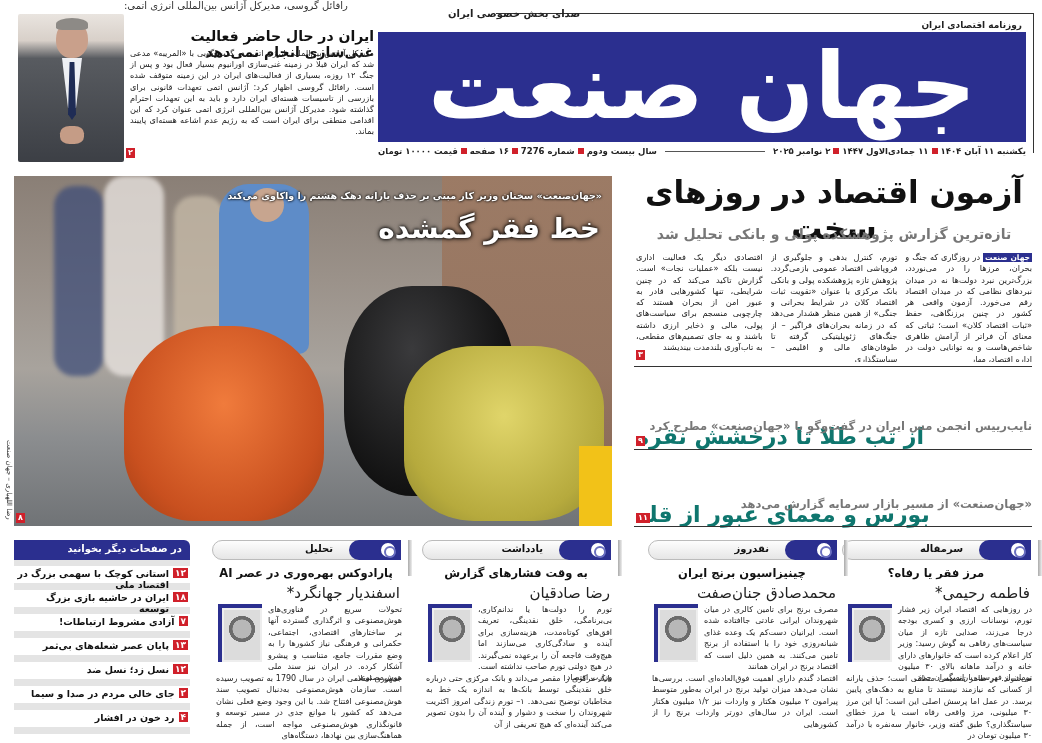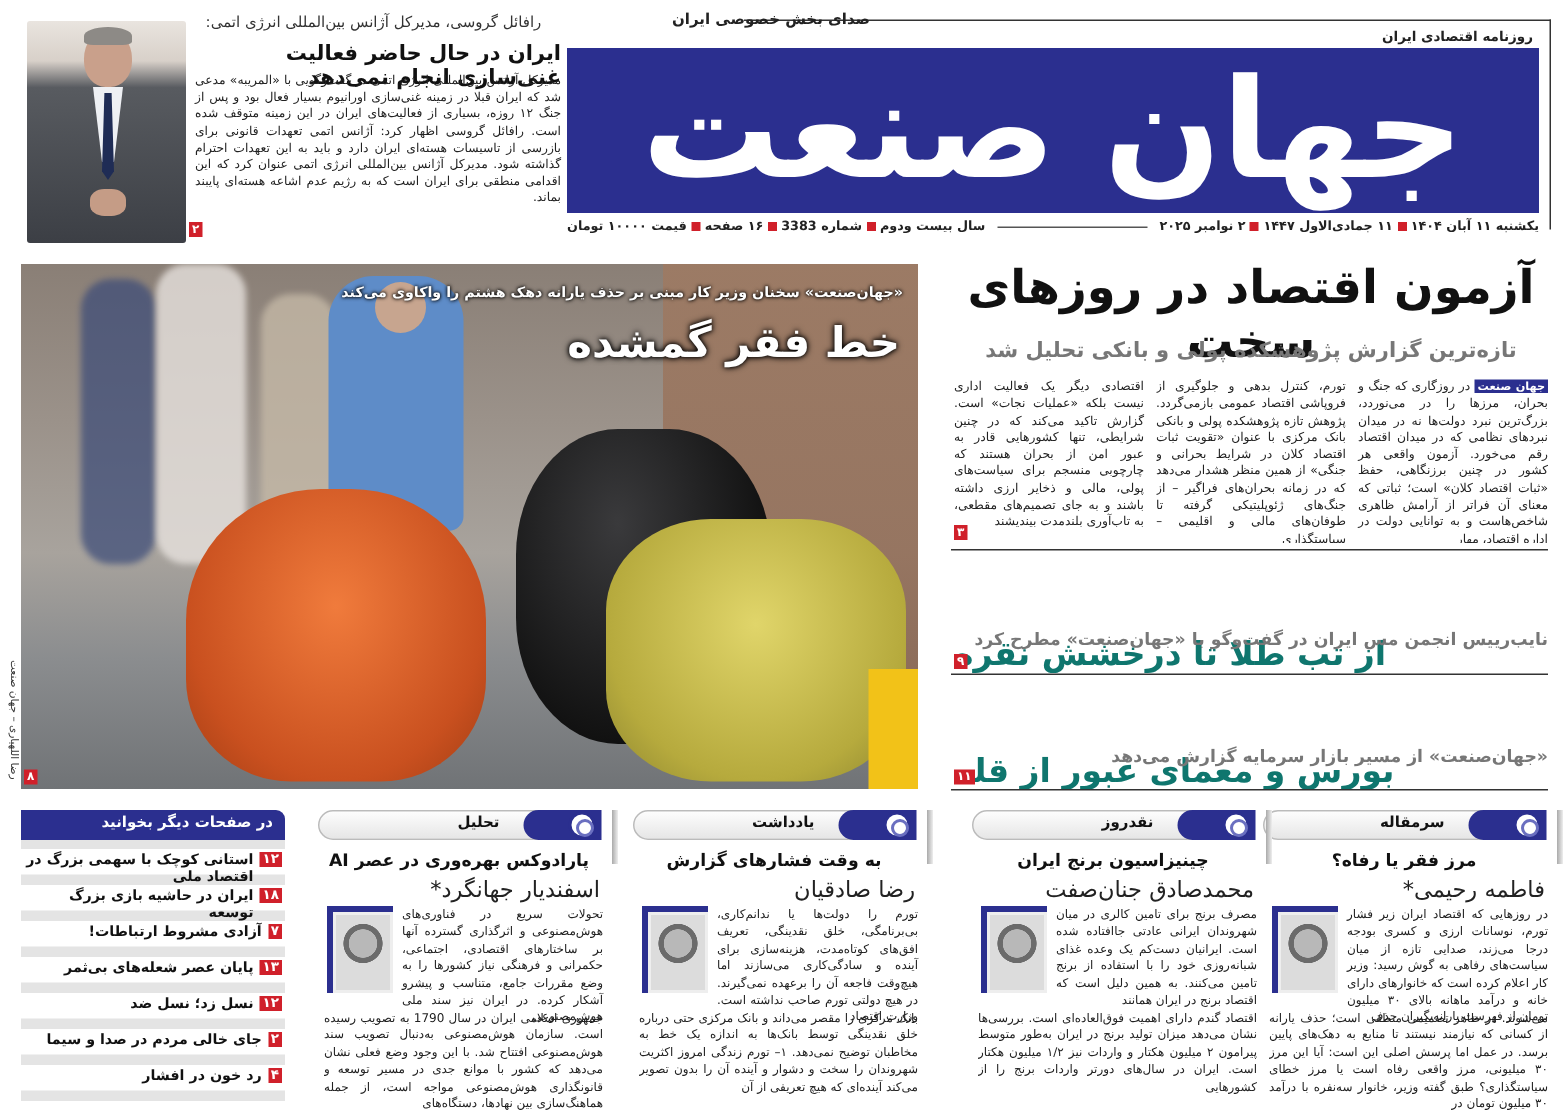--- a/index.html
+++ b/index.html
@@ -16,21 +16,21 @@
   .mh-bottom .line { flex: 1; border-top: 1px solid #555; margin: 0 8px; }
   .sq { display: inline-block; width: 6px; height: 6px; background: #d0202a; margin: 0 3px; vertical-align: middle; }
 
   
   .tl-photo { position: absolute; left: 18px; top: 14px; width: 106px; height: 148px; background: linear-gradient(180deg, #e9e4df 0%, #d8d0c9 18%, #585b60 30%, #3c3f45 100%); border-radius: 2px; overflow: hidden; }
   .tl-photo .face { position: absolute; left: 38px; top: 6px; width: 32px; height: 38px; background: #c9a08b; border-radius: 50% 50% 45% 45%; }
   .tl-photo .hair { position: absolute; left: 38px; top: 4px; width: 32px; height: 12px; background: #8d8a86; border-radius: 50% 50% 20% 20%; }
   .tl-photo .shirt { position: absolute; left: 44px; top: 44px; width: 20px; height: 50px; background: #eef0f4; clip-path: polygon(0 0, 100% 0, 70% 100%, 30% 100%); }
   .tl-photo .tie { position: absolute; left: 50px; top: 48px; width: 8px; height: 58px; background: #1f2c55; clip-path: polygon(20% 0, 80% 0, 100% 90%, 50% 100%, 0 90%); }
   .tl-photo .hands { position: absolute; left: 42px; top: 112px; width: 24px; height: 18px; background: #c59c86; border-radius: 40%; }
-  .tl-kicker { position: absolute; right: 668px; top: 10px; width: 250px; text-align: center; font-size: 10px; color: #333; direction: rtl; }
+  .tl-kicker { position: absolute; right: 668px; top: 0; width: 250px; text-align: left; font-size: 10px; color: #333; direction: rtl; }
   .tl-title { position: absolute; right: 668px; top: 28px; width: 250px; text-align: right; font-size: 14px; font-weight: bold; color: #111; direction: rtl; }
   .tl-body { position: absolute; left: 130px; top: 48px; width: 244px; font-size: 8.2px; line-height: 11.2px; text-align: justify; direction: rtl; color: #222; }
   .pg-badge { display: inline-block; background: #d0202a; color: #fff; font-size: 8px; font-weight: bold; padding: 0 2px; line-height: 10px; }
   .tl-badge { position: absolute; left: 126px; top: 148px; }
 
   
   .hl-main { position: absolute; left: 636px; top: 174px; width: 396px; text-align: center; font-size: 31px; font-weight: bold; color: #111; direction: rtl; letter-spacing: -0.5px; }
   .hl-sub { position: absolute; left: 636px; top: 226px; width: 396px; text-align: center; font-size: 14px; font-weight: bold; color: #777; direction: rtl; }
   .hl-cols { position: absolute; left: 636px; top: 252px; width: 396px; height: 110px; display: flex; flex-direction: row-reverse; gap: 8px; }
   .hl-col { flex: 1; font-size: 8.2px; line-height: 11.3px; text-align: justify; direction: rtl; color: #222; overflow: hidden; }
@@ -92,21 +92,21 @@
   <div class="mh-logo">جهان صنعت</div>
   <div class="mh-bottom">
     <span>یکشنبه ۱۱ آبان ۱۴۰۴</span>
     <span class="sq"></span>
     <span>۱۱ جمادی‌الاول ۱۴۴۷</span>
     <span class="sq"></span>
     <span>۲ نوامبر ۲۰۲۵</span>
     <span class="line"></span>
     <span>سال بیست ودوم</span>
     <span class="sq"></span>
-    <span>شماره 3383</span>
+    <span>شماره 7276</span>
     <span class="sq"></span>
     <span>۱۶ صفحه</span>
     <span class="sq"></span>
     <span>قیمت ۱۰۰۰۰ تومان</span>
   </div>
 </div>
 
 <div class="tl-photo">
   <div class="face"></div>
   <div class="hair"></div>

